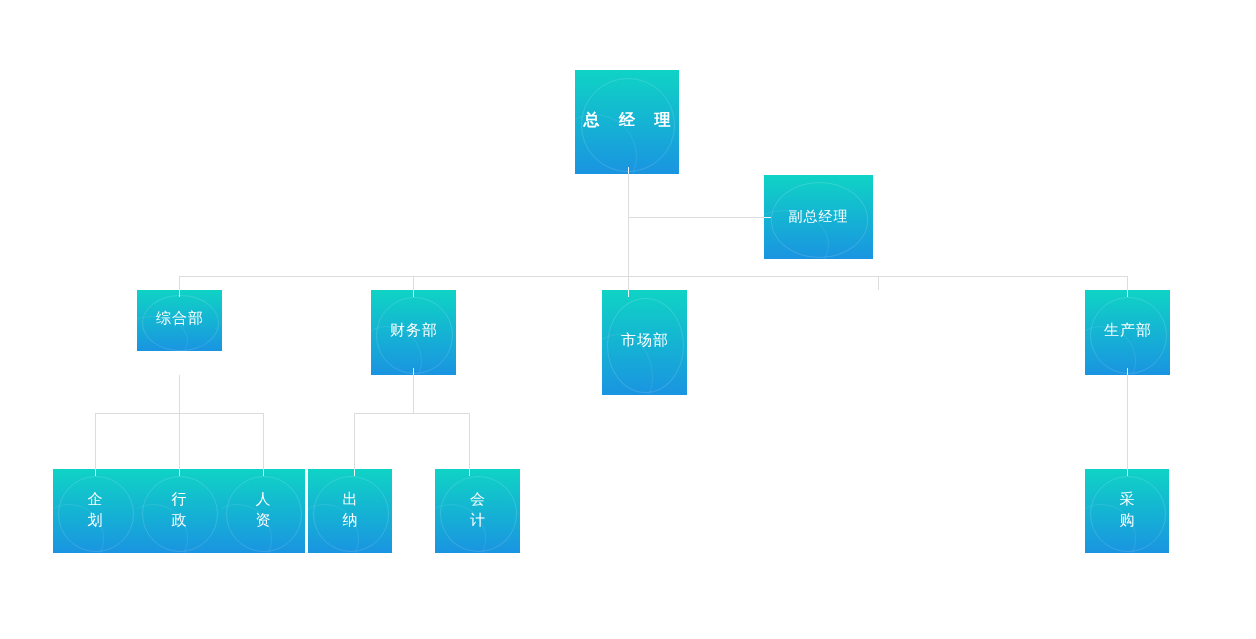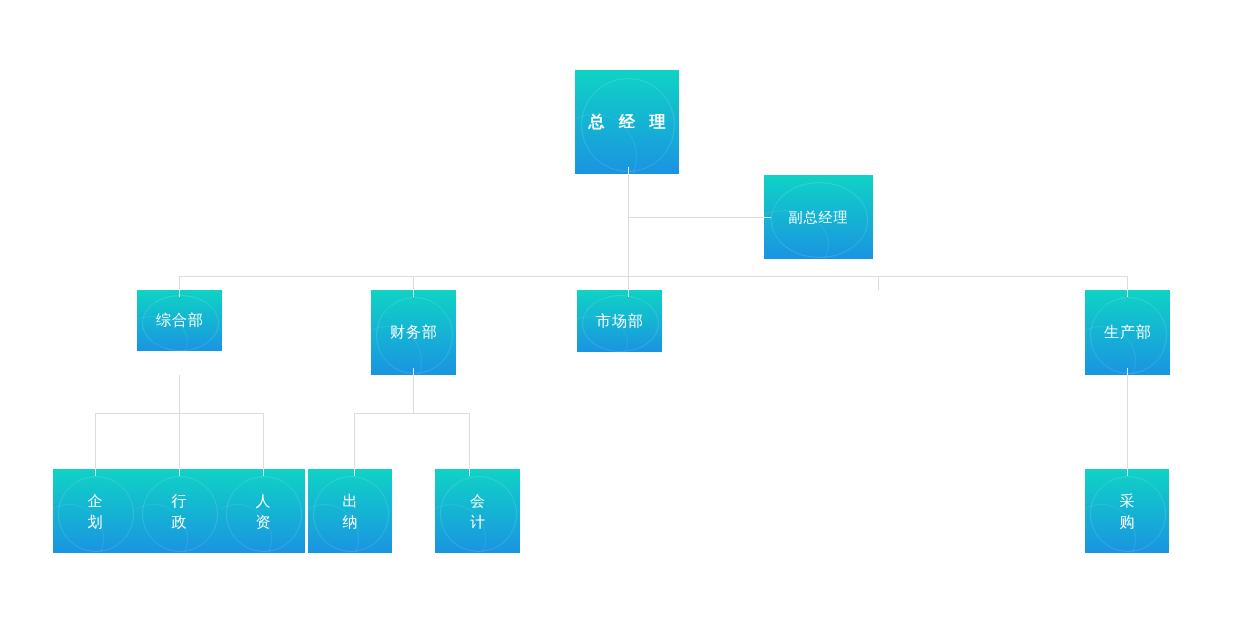--- a/index.html
+++ b/index.html
@@ -22,21 +22,21 @@
   .ln{position:absolute;display:block;background:var(--connector);}
   
   .dash{position:absolute;display:block;background:rgba(255,255,255,.92);z-index:3;}
 
   
   .node{
     position:absolute;
     background:linear-gradient(180deg,var(--box-gradient-top) 0%,var(--box-gradient-bottom) 100%);
     color:var(--label-text);
     display:flex;align-items:center;justify-content:center;
-    text-align:left;overflow:hidden;
+    text-align:left;overflow:hidden;font-family:Liberation Mono, monospace;
   }
   .node::before{
     content:"";position:absolute;left:6%;top:8%;width:88%;height:88%;
     border-radius:50%;border:1px solid rgba(255,255,255,.14);
   }
   .node::after{
     content:"";position:absolute;left:-22%;top:42%;width:80%;height:80%;
     border-radius:50%;border:1px solid rgba(255,255,255,.09);
   }
   .lbl{position:relative;z-index:2;display:block;line-height:1.35;}
@@ -83,21 +83,21 @@
   </div>
 
   <div class="node" style="left:137px;top:290px;width:85px;height:61px">
     <span class="lbl lbl-md">综合部</span>
   </div>
 
   <div class="node" style="left:371px;top:290px;width:85px;height:85px">
     <span class="lbl lbl-md">财务部</span>
   </div>
 
-  <div class="node" style="left:577px;top:290px;width:85px;height:62px">
+  <div class="node" style="left:602px;top:290px;width:85px;height:105px">
     <span class="lbl lbl-md">市场部</span>
   </div>
 
 
   <div class="node" style="left:1085px;top:290px;width:85px;height:85px">
     <span class="lbl lbl-md">生产部</span>
   </div>
 
   <div class="node" style="left:53px;top:469px;width:84px;height:84px">
     <span class="lbl lbl-stack">

